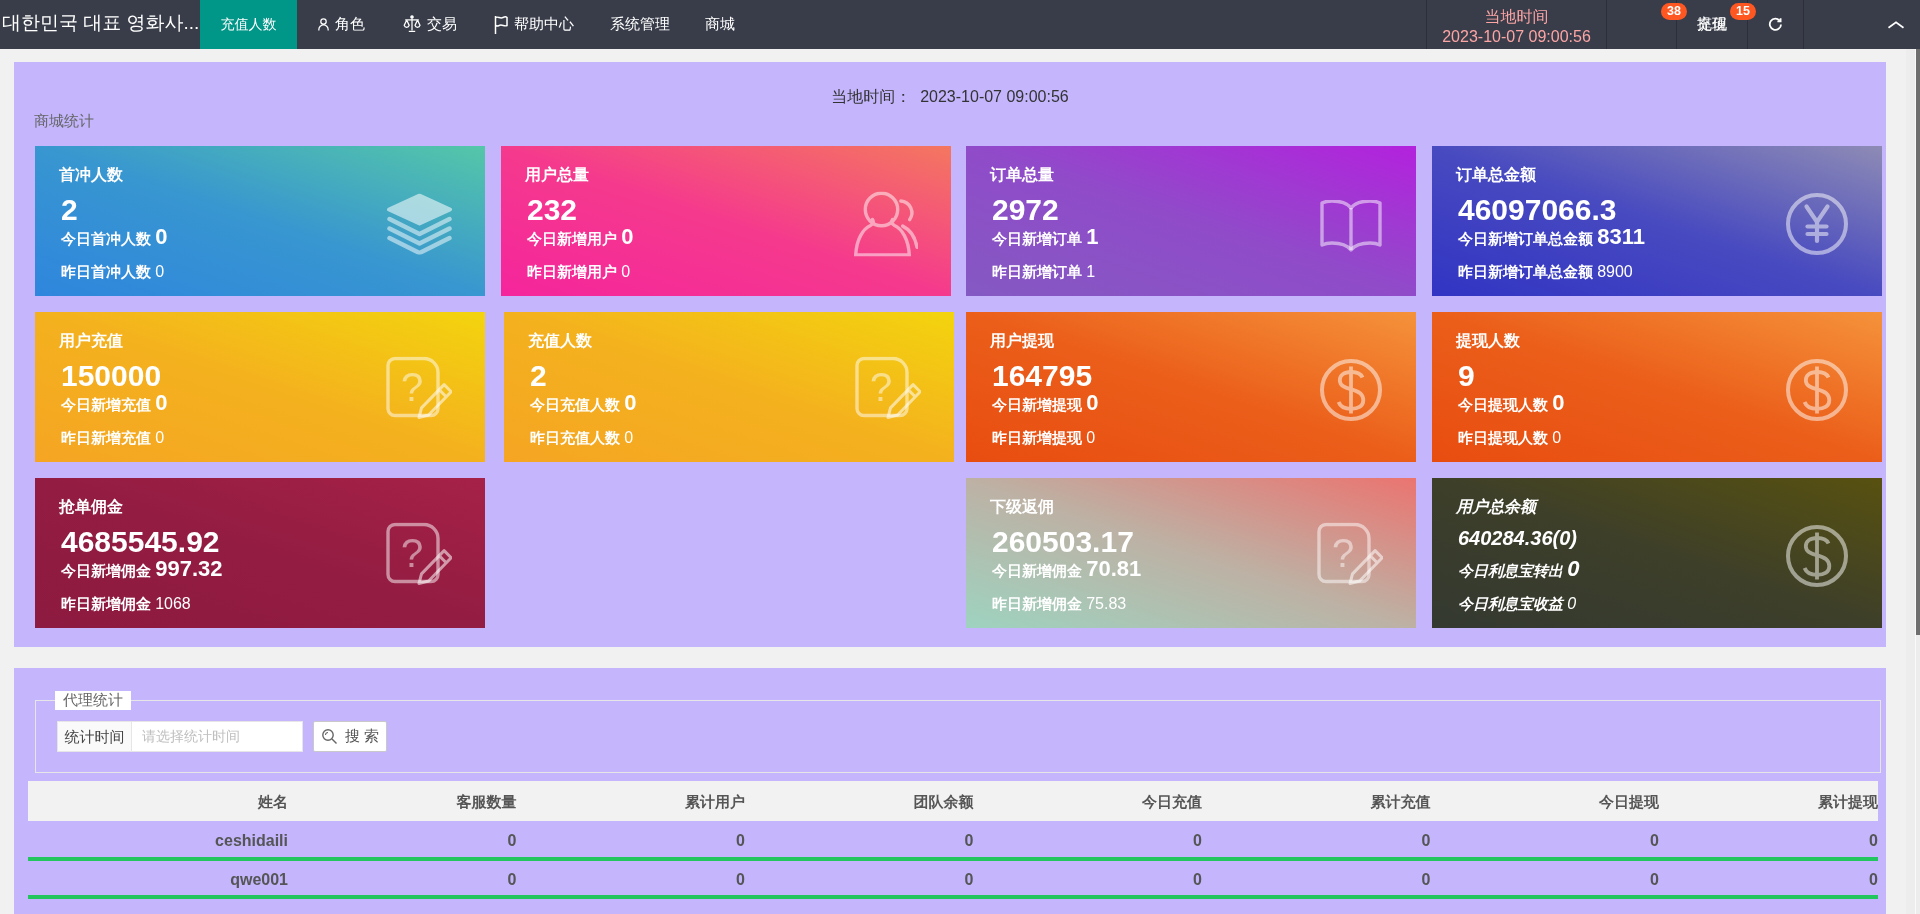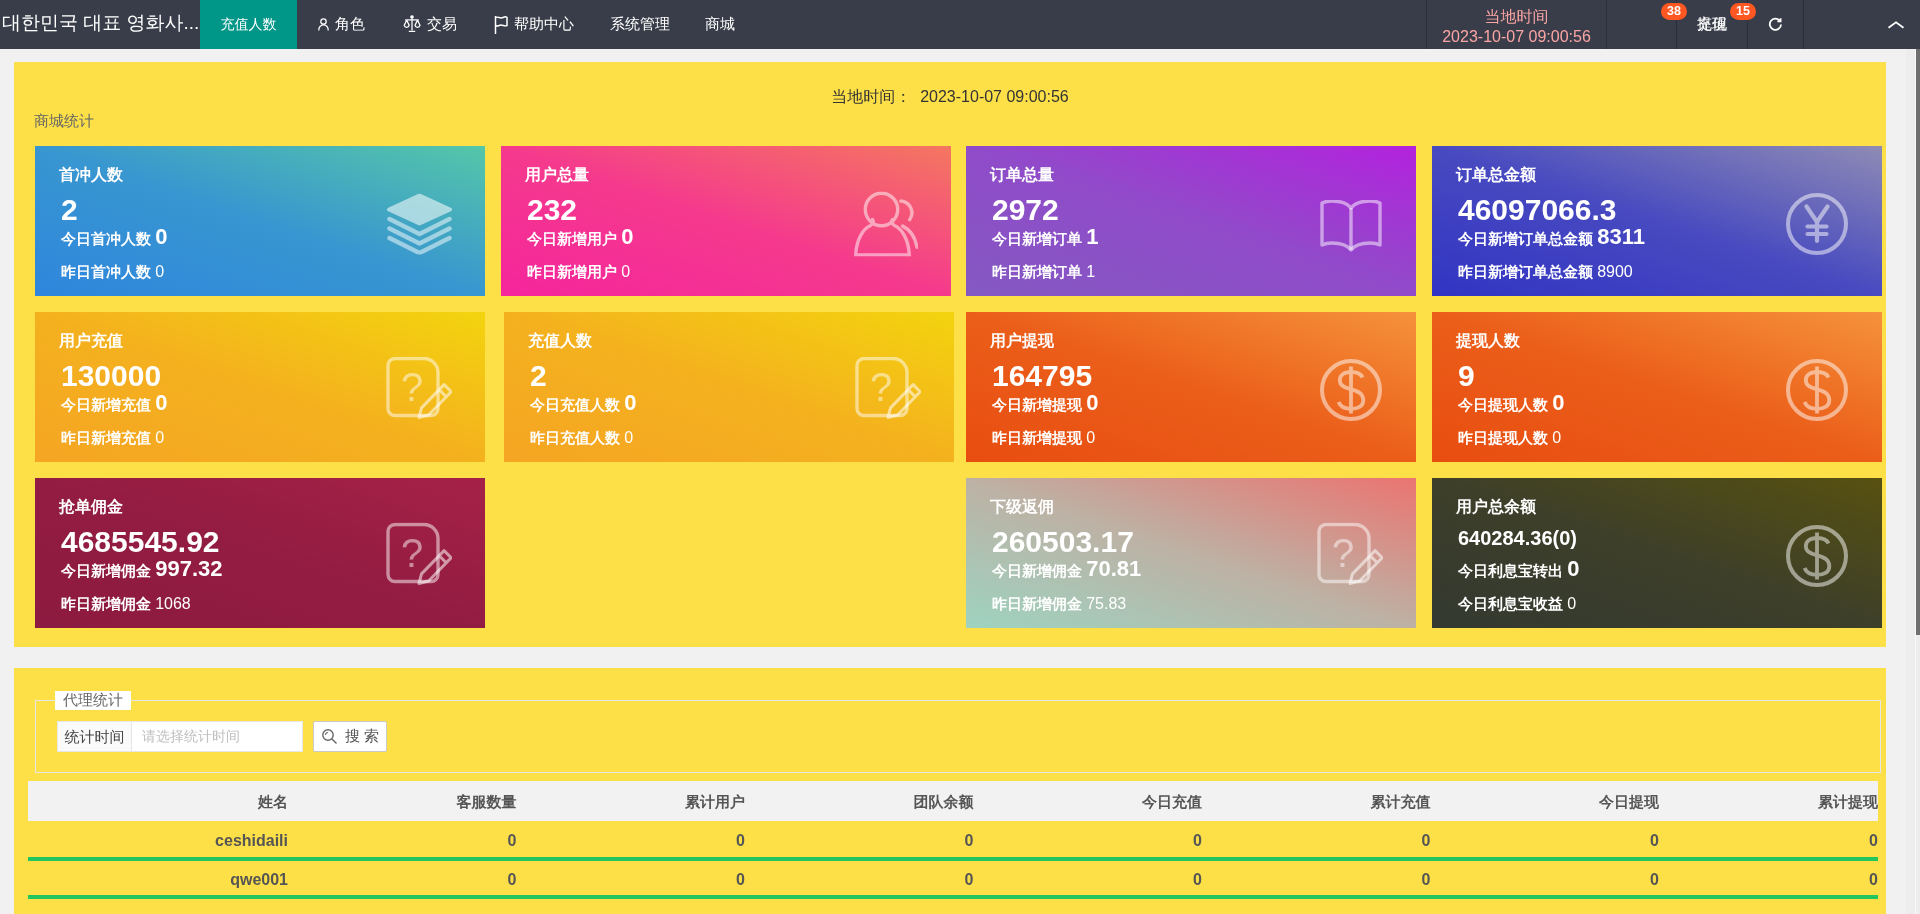--- a/index.html
+++ b/index.html
@@ -5,21 +5,21 @@
 html,body { width:1920px; height:914px; overflow:hidden; font-family:"Liberation Sans",sans-serif; background:#f1f1f1; }
 #page { position:relative; width:1920px; height:914px; }
 .topbar { position:absolute; left:0; top:0; width:1920px; height:49px; background:#393D49; }
 .logo { position:absolute; left:2px; top:0; height:49px; line-height:45px; color:#fff; font-size:19px; font-weight:normal; white-space:nowrap; }
 .tab { position:absolute; left:200px; top:0; width:97px; height:49px; background:#009688; color:#fff; font-size:14px; text-align:center; line-height:49px; }
 .nav { position:absolute; top:0; height:49px; display:flex; align-items:center; color:#fff; font-size:15px; gap:6px; }
 .sep { position:absolute; top:0; width:1px; height:49px; background:rgba(0,0,0,0.22); }
 .timeblk { position:absolute; left:1427px; top:0; width:179px; height:49px; color:#fca5a5; font-size:16px; text-align:center; }
 .timeblk div:first-child { margin-top:7px; }
 .badge { position:absolute; background:#FF5722; color:#fff; font-size:12.5px; height:17px; line-height:17px; border-radius:9px; text-align:center; font-weight:bold; }
-.panel { position:absolute; background:#fde047; left:14px; width:1872px; }
+.panel { position:absolute; background:#c4b5fd; left:14px; width:1872px; }
 .clockline { position:absolute; left:0; top:25px; width:100%; text-align:center; font-size:16px; color:#333; }
 .secttitle { position:absolute; left:20px; top:50px; font-size:15px; color:#666; }
 .card { position:absolute; width:450px; height:150px; color:#fff; }
 .cl { position:absolute; left:24px; top:19px; font-size:16px; font-weight:bold; }
 .cn { position:absolute; left:26px; top:47px; font-weight:bold; }
 .c3 { position:absolute; left:26px; top:78px; font-size:15px; font-weight:bold; }
 .c3 b { font-size:22px; }
 .c4 { position:absolute; left:26px; top:117px; font-size:15px; font-weight:bold; }
 .c4 span { font-size:16px; font-weight:normal; }
 .cicon { position:absolute; right:33px; top:53%; transform:translateY(-50%); }
@@ -164,21 +164,21 @@
                 <path d="M21.5 14.5 L32 30 L42.5 14.5"></path>
                 <path d="M32 30 V49"></path>
                 <path d="M22.5 34.5 H41.5"></path>
                 <path d="M22.5 42 H41.5"></path>
               </g>
             </g>
           </svg></div>
 </div>
 <div class="card" style="left:21px;top:250px;background:linear-gradient(to top right,#f5a523 0%,#f4b11e 50%,#f3d40e 100%);">
 <div class="cl">用户充值</div>
-<div class="cn" style="font-size:30px;">130000</div>
+<div class="cn" style="font-size:30px;">150000</div>
 <div class="c3">今日新增充值 <b>0</b></div>
 <div class="c4">昨日新增充值 <span>0</span></div>
 <div class="cicon"><svg width="66" height="67" viewBox="0 0 66 67">
             <g opacity="0.5" fill="none" stroke="#fff" stroke-width="3.4">
               <path d="M9 2 H38 A14 14 0 0 1 52 16 V52 A7 7 0 0 1 45 59 H9 A7 7 0 0 1 2 52 V9 A7 7 0 0 1 9 2 Z"></path>
               <text x="26" y="44" font-family="Liberation Sans,sans-serif" font-size="40" fill="rgba(255,255,255,0.98)" stroke="none" text-anchor="middle">?</text>
             </g>
             <g opacity="0.55" fill="none" stroke="#fff" stroke-width="3" stroke-linejoin="round">
               <path d="M58.1 28.1 L65.2 35.2 L42.6 58.5 L33 61 L35.5 51.4 Z"></path>
               <path d="M53.1 33.1 L60.2 40.2"></path>
@@ -256,21 +256,21 @@
             <g opacity="0.5" fill="none" stroke="#fff" stroke-width="3.4">
               <path d="M9 2 H38 A14 14 0 0 1 52 16 V52 A7 7 0 0 1 45 59 H9 A7 7 0 0 1 2 52 V9 A7 7 0 0 1 9 2 Z"></path>
               <text x="26" y="44" font-family="Liberation Sans,sans-serif" font-size="40" fill="rgba(255,255,255,0.98)" stroke="none" text-anchor="middle">?</text>
             </g>
             <g opacity="0.55" fill="none" stroke="#fff" stroke-width="3" stroke-linejoin="round">
               <path d="M58.1 28.1 L65.2 35.2 L42.6 58.5 L33 61 L35.5 51.4 Z"></path>
               <path d="M53.1 33.1 L60.2 40.2"></path>
             </g>
           </svg></div>
 </div>
-<div class="card" style="left:1418px;top:416px;background:linear-gradient(to top right,#343931 0%,#3d3f29 50%,#585110 100%);">
+<div class="card" style="left:1418px;top:416px;background:linear-gradient(to top right,#343931 0%,#3d3f29 50%,#585110 100%);font-style:italic;">
 <div class="cl">用户总余额</div>
 <div class="cn" style="font-size:20px;top:49px;">640284.36(0)</div>
 <div class="c3">今日利息宝转出 <b>0</b></div>
 <div class="c4">今日利息宝收益 <span>0</span></div>
 <div class="cicon"><svg width="64" height="64" viewBox="0 0 64 64">
             <g opacity="0.5" fill="none" stroke="#fff">
               <circle cx="32" cy="32" r="29" stroke-width="4"></circle>
               <g stroke-width="3.8">
                 <path d="M32 8.5 V55.5"></path>
                 <path d="M43.5 19.5 C42 15.8 38 14 32.2 14 C25 14 20.8 17.3 20.8 22.3 C20.8 27.6 25.6 29.5 32.2 31.4 C40 33.6 44.3 36 44.3 42.3 C44.3 47.9 39.5 50.8 32.2 50.8 C25.6 50.8 21.2 48.4 19.6 44"></path>

